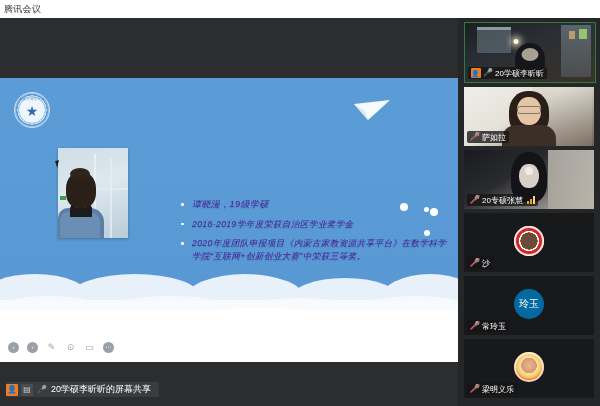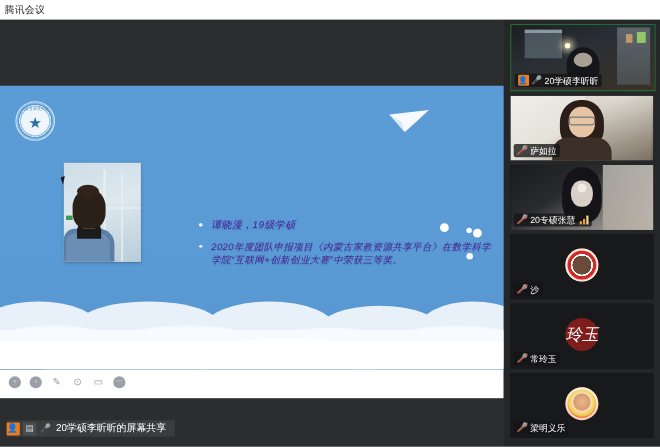--- a/index.html
+++ b/index.html
@@ -197,21 +197,21 @@
   .v-shelfitem2{position:absolute;right:20px;top:8px;width:6px;height:8px;background:#d8a86a;opacity:.8;}
   .v-head{position:absolute;left:50%;transform:translateX(-50%);border-radius:48% 48% 42% 42%;}
   .v-light{position:absolute;left:50%;transform:translateX(-50%);border-radius:50%;}
   .v-wall{position:absolute;inset:0;}
   .avatar-circle{
     position:absolute;left:50%;top:48%;transform:translate(-50%,-50%);
     width:30px;height:30px;border-radius:50%;
     display:flex;align-items:center;justify-content:center;
     font-size:11px;color:#ffffff;
   }
-  .avatar-circle.blue{background:#7f1d1d;font-size:15px;letter-spacing:0;font-style:italic;}
+  .avatar-circle.blue{background:#0369a1;font-size:10px;letter-spacing:0;}
   .avatar-circle.photo1{
     background:
       radial-gradient(circle at 50% 50%, #6b4a3a 0%, #6b4a3a 40%, #ffffff 41%, #ffffff 47%, #d42a28 48%, #c41f1d 100%);
     box-shadow:0 0 0 1px #f0e2c0 inset;
   }
   .avatar-circle.photo2{
     background:
       radial-gradient(circle at 50% 45%, #e8b894 0%, #d99a6c 34%, #f4e2b8 36%, #f2c94c 55%, #e03a2a 70%, #c81f1d 100%);
   }
   .av-ring{
@@ -277,20 +277,21 @@
       <div class="ph-jacket2"></div>
       <div class="ph-turtle"></div>
       <div class="ph-neck"></div>
       <div class="ph-face"></div>
       <div class="ph-hair"></div>
       <div class="ph-bun"></div>
     </div>
 
     <div class="bullets" style="top:72px;left:180px;">
       <div class="bullet b1">谭晓漫，19级学硕</div>
+      <div class="bullet b2">2018-2019学年度荣获自治区学业奖学金</div>
       <div class="bullet b4">2020年度团队申报项目《内蒙古家教资源共享平台》在数学科学学院“互联网+创新创业大赛”中荣获三等奖。</div>
     </div>
 
     <div class="dot" style="left:400px;top:125px;width:8px;height:8px;"></div>
     <div class="dot" style="left:424px;top:129px;width:5px;height:5px;"></div>
     <div class="dot" style="left:430px;top:130px;width:8px;height:8px;"></div>
     <div class="dot" style="left:424px;top:152px;width:6px;height:6px;"></div>
 
     <div class="cursor" style="left:56px;top:82px;"></div>
   </div>

